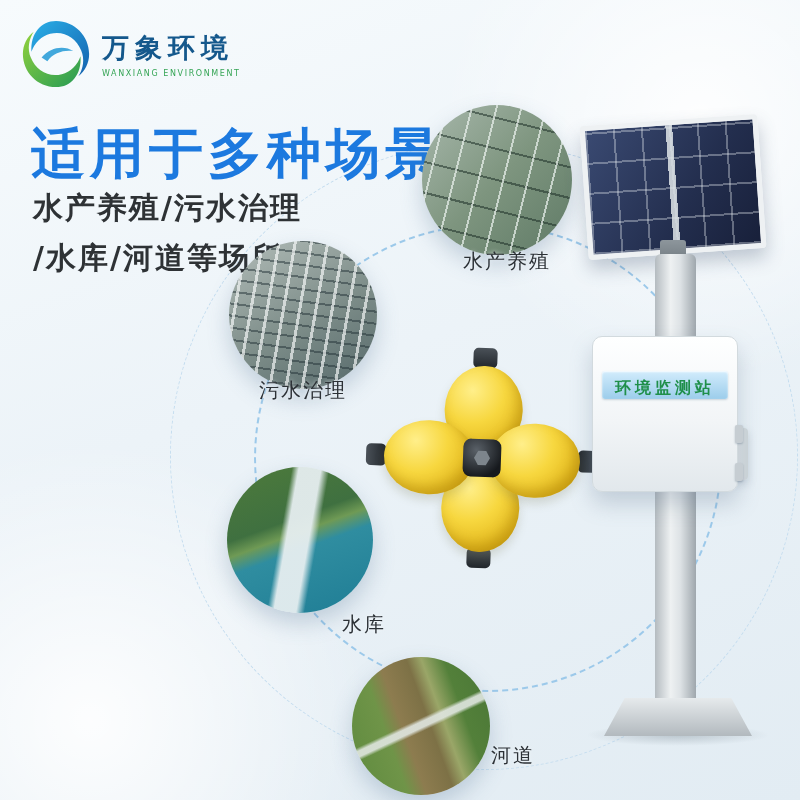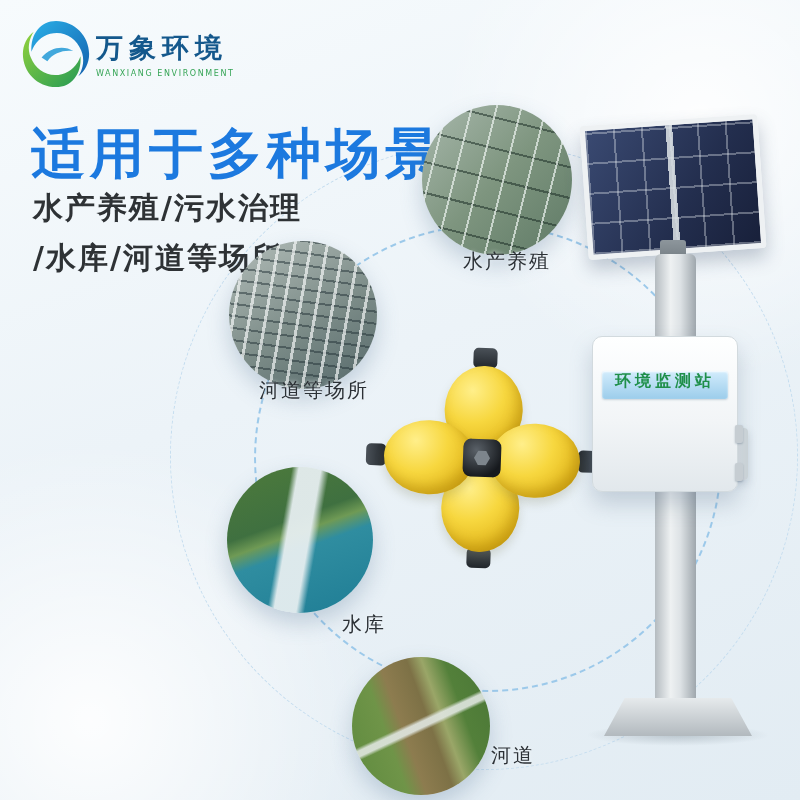--- a/index.html
+++ b/index.html
@@ -12,21 +12,21 @@
   
   .bg-blob{position:absolute;border-radius:50%;
     background:radial-gradient(circle,rgba(255,255,255,0.9) 0%,rgba(255,255,255,0) 68%);}
   .b1{left:430px;top:-150px;width:540px;height:540px;}
   .b2{left:-200px;top:430px;width:580px;height:580px;}
   .ring{position:absolute;border-radius:50%;}
   .ring-inner{left:254px;top:224px;width:468px;height:468px;border:2px dashed #9cc9ea;}
   .ring-outer{left:170px;top:142px;width:628px;height:628px;border:1px dashed #c5ddef;}
 
   
-  .logo{position:absolute;left:20px;top:18px;display:flex;align-items:center;gap:4px;}
+  .logo{position:absolute;left:20px;top:18px;display:flex;align-items:center;gap:10px;}
   .logo-icon{width:72px;height:72px;display:block;}
   .logo-text{display:flex;flex-direction:column;}
   .logo-cn{font-size:27px;font-weight:bold;color:#14588c;letter-spacing:6px;}
   .logo-en{font-size:8px;color:#36a556;letter-spacing:1.6px;margin-top:3px;}
 
   
   .title{position:absolute;left:31px;top:118px;font-size:54px;font-weight:800;
     color:#1c79df;letter-spacing:5px;}
   .subtitle{position:absolute;left:33px;top:183px;font-size:30px;color:#2e3235;
     letter-spacing:2px;line-height:1.68;font-weight:700;}
@@ -91,21 +91,21 @@
   .pole{position:absolute;left:655px;top:254px;width:41px;height:460px;border-radius:6px 6px 0 0;
     background:linear-gradient(90deg,#b4bbc0 0%,#eef1f2 38%,#dde2e5 62%,#9fa7ad 100%);}
   .sidebox{position:absolute;left:724px;top:428px;width:24px;height:52px;border-radius:4px;
     background:linear-gradient(90deg,#f2f5f6,#cfd6da);box-shadow:0 4px 8px rgba(90,110,130,0.25);}
   .cabinet{position:absolute;left:592px;top:336px;width:146px;height:156px;border-radius:10px;
     background:linear-gradient(180deg,#feffff 0%,#f2f5f7 55%,#e2e8ec 100%);
     border:1px solid #d2dade;box-shadow:0 12px 22px rgba(95,115,140,0.28);}
   .strip{position:absolute;left:9px;right:9px;top:34px;height:28px;border-radius:3px;
     background:linear-gradient(180deg,#d2ecfc 0%,#9ccdeb 100%);
     box-shadow:inset 0 1px 2px rgba(255,255,255,0.9), 0 1px 2px rgba(100,130,150,0.3);
-    display:flex;align-items:flex-start;justify-content:center;}
+    display:flex;align-items:flex-end;justify-content:center;}
   .strip span{font-size:16px;font-weight:bold;color:#1f8f4a;letter-spacing:4px;}
   .hinge{position:absolute;right:-6px;width:8px;height:18px;border-radius:2px;
     background:#c6cdd2;box-shadow:0 1px 2px rgba(90,110,130,0.4);}
   .h1{top:88px;}
   .h2{top:126px;}
   .base-shadow{position:absolute;left:586px;top:724px;width:184px;height:22px;border-radius:50%;
     background:radial-gradient(ellipse at center,rgba(110,125,135,0.35) 0%,rgba(110,125,135,0) 70%);}
   .base{position:absolute;left:604px;top:698px;width:148px;height:38px;
     clip-path:polygon(14% 0,86% 0,100% 100%,0% 100%);
     background:linear-gradient(180deg,#e6eaec 0%,#b2b9be 100%);}
@@ -149,21 +149,21 @@
     <div>水产养殖/污水治理</div>
     <div>/水库/河道等场所</div>
   </div>
 
   <div class="scene photo-aqua"></div>
   <div class="scene photo-sewage"></div>
   <div class="scene photo-reservoir"></div>
   <div class="scene photo-river"></div>
 
   <div class="scene-label lbl-aqua">水产养殖</div>
-  <div class="scene-label lbl-sewage">河道等场所</div>
+  <div class="scene-label lbl-sewage">污水治理</div>
   <div class="scene-label lbl-reservoir">水库</div>
   <div class="scene-label lbl-river">河道</div>
 
   <div class="buoy">
     <div class="arm arm-v"></div>
     <div class="arm arm-h"></div>
     <div class="tip tip-top"></div>
     <div class="tip tip-bottom"></div>
     <div class="tip tip-left"></div>
     <div class="tip tip-right"></div>

